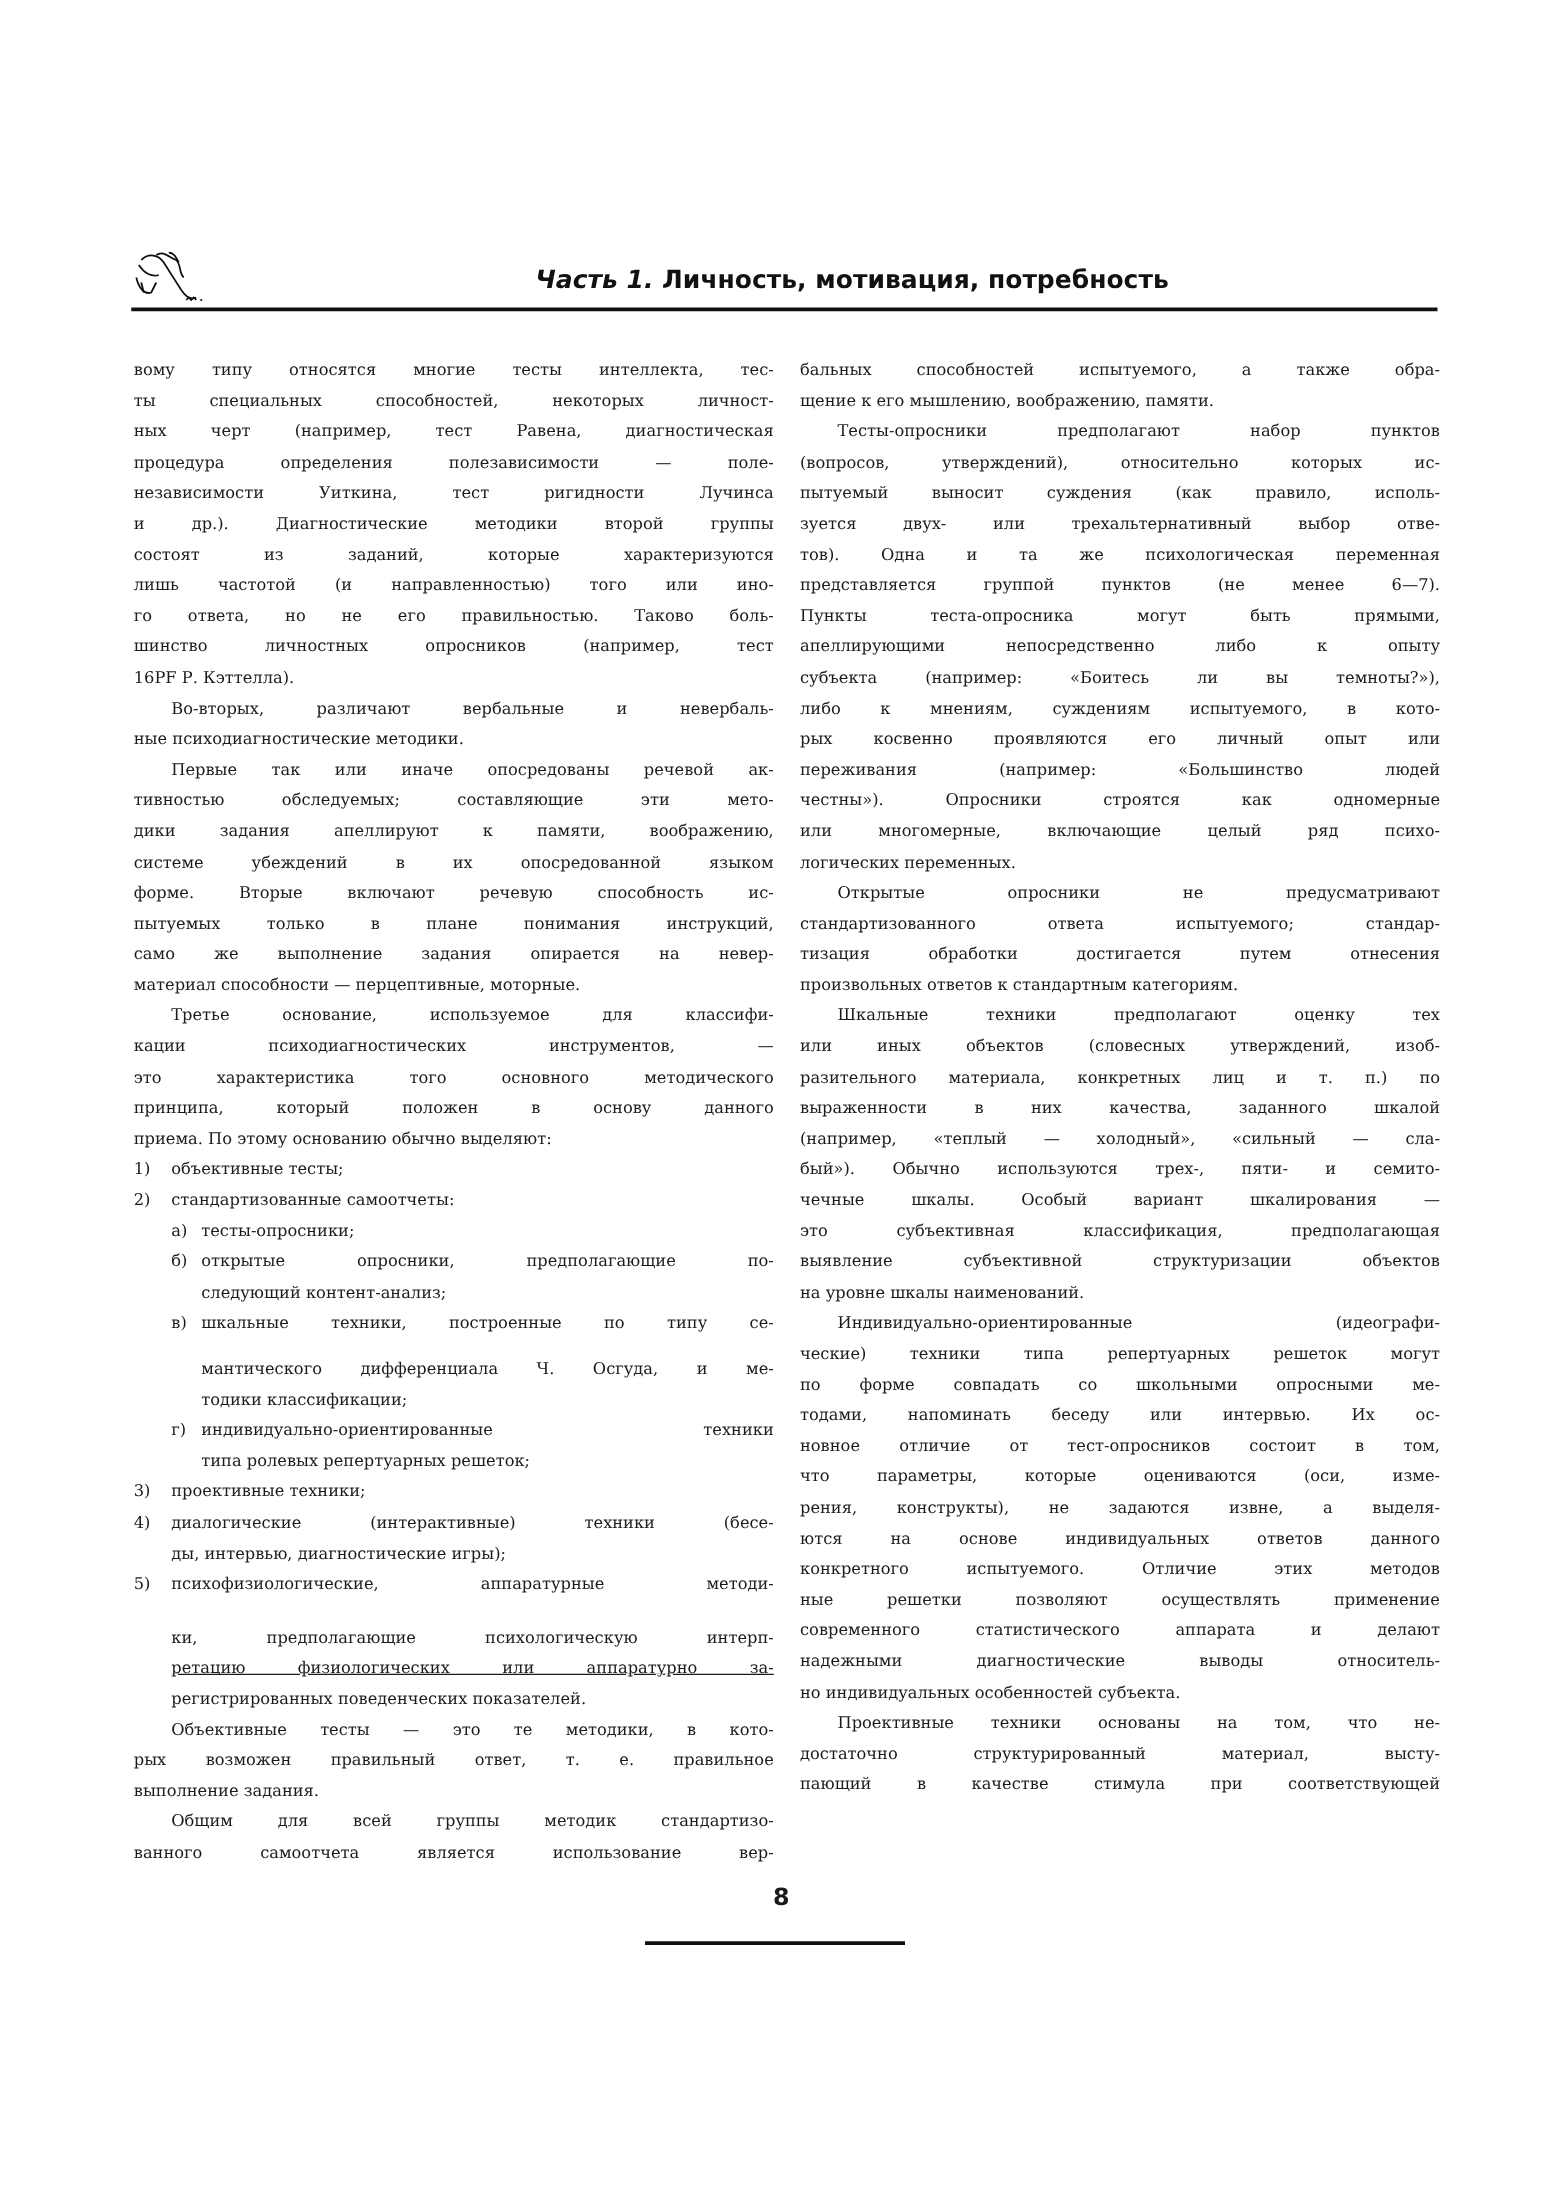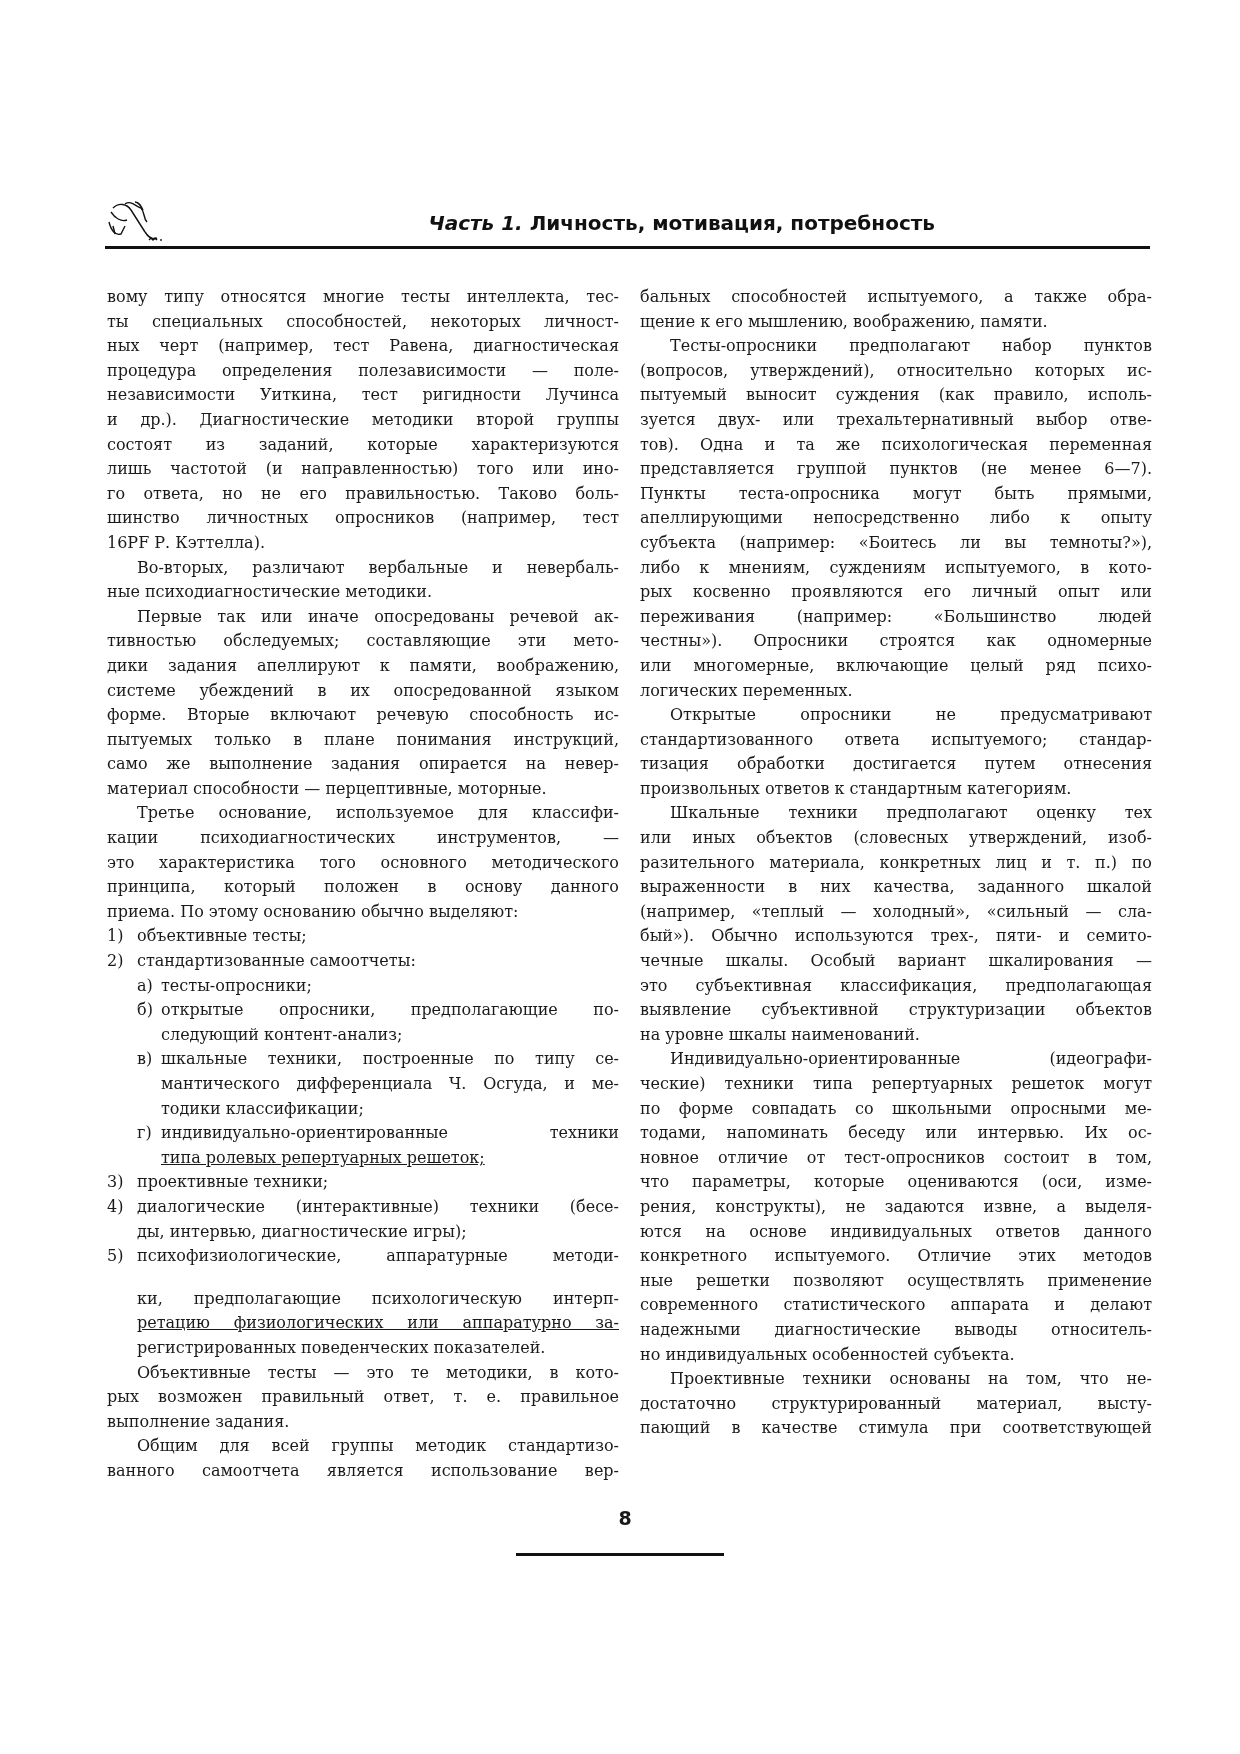--- a/index.html
+++ b/index.html
@@ -4,21 +4,21 @@
 <style>
   html, body { margin: 0; padding: 0; background: #ffffff; }
   body { width: 1240px; height: 1754px; position: relative; overflow: hidden;
          font-family: "DejaVu Serif", "Liberation Serif", serif; color: #1a1a1a; }
   .header { position: absolute; left: 105px; top: 196px; width: 1045px; height: 56px; }
   .header-logo { position: absolute; left: 0; top: 0; width: 60px; height: 52px; }
   .header-title { position: absolute; right: 215px; top: 15px; font-family: "DejaVu Sans", "Liberation Sans", sans-serif;
                   font-size: 20px; font-weight: bold; color: #111; letter-spacing: 0px; }
   .header-title .part { font-style: italic; }
   .header-rule { position: absolute; left: 0; top: 50px; width: 1045px; height: 3px; background: #111; }
-  .col { position: absolute; top: 285px; font-size: 16px; line-height: 24.6px; }
+  .col { position: absolute; top: 285px; font-size: 13px; line-height: 24.6px; }
   .col-left { left: 107px; width: 512px; }
   .col-right { left: 640px; width: 512px; }
   .line { display: block; white-space: nowrap; text-align: justify; text-align-last: justify; height: 24.6px; overflow: visible; }
   .line.last { text-align-last: left; }
   .indent { padding-left: 30px; }
   .li1 { padding-left: 0; display: flex; }
   .li1 .num { width: 30px; flex: none; }
   .li1 .txt { flex: 1; text-align: justify; text-align-last: justify; }
   .li1 .txt.last { text-align-last: left; }
   .li2 { padding-left: 30px; display: flex; }
@@ -96,31 +96,31 @@
       <span class="num">б)</span>
       <span class="txt">открытые опросники, предполагающие по-</span>
     </span>
     <span class="line li2" style="padding-left: 54px;">
       <span class="txt last">следующий контент-анализ;</span>
     </span>
     <span class="line li2">
       <span class="num">в)</span>
       <span class="txt">шкальные техники, построенные по типу се-</span>
     </span>
-    <span class="line li2" style="padding-left: 54px;">
+    <span class="line li2" style="padding-left: 54px; margin-top: 12px;">
       <span class="txt">мантического дифференциала Ч. Осгуда, и ме-</span>
     </span>
     <span class="line li2" style="padding-left: 54px;">
       <span class="txt last">тодики классификации;</span>
     </span>
     <span class="line li2">
       <span class="num">г)</span>
       <span class="txt">индивидуально-ориентированные техники</span>
     </span>
-    <span class="line li2" style="padding-left: 54px; text-decoration: underline;">
+    <span class="line li2" style="padding-left: 54px;">
       <span class="txt last">типа ролевых репертуарных решеток;</span>
     </span>
     <span class="line li1">
       <span class="num">3)</span>
       <span class="txt last">проективные техники;</span>
     </span>
     <span class="line li1">
       <span class="num">4)</span>
       <span class="txt">диалогические (интерактивные) техники (бесе-</span>
     </span>

